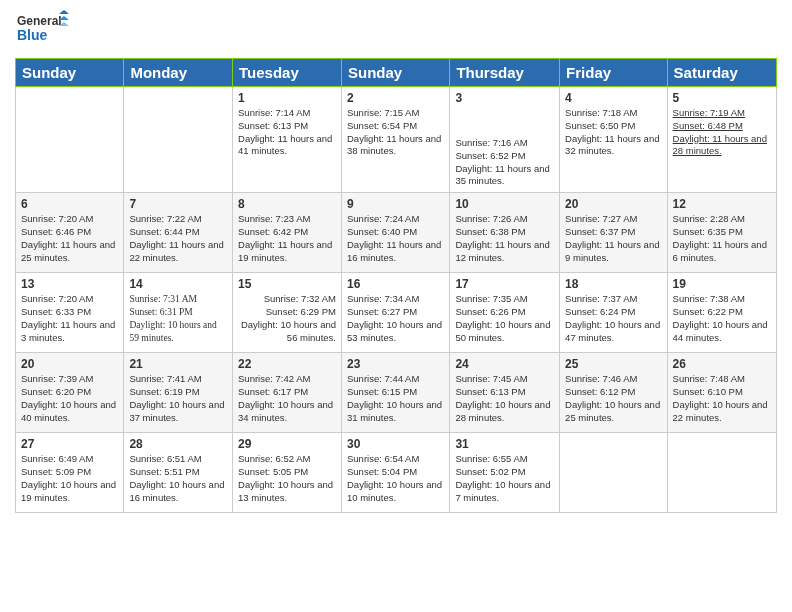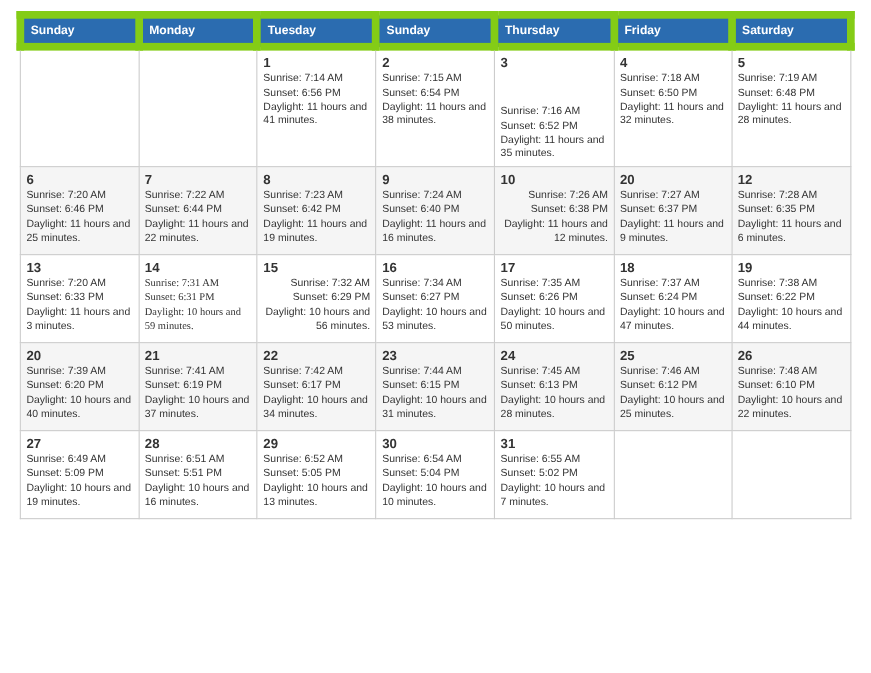--- a/index.html
+++ b/index.html
@@ -43,23 +43,23 @@
     .calendar-table {
       width: 100%;
       border-collapse: collapse;
       font-size: 10px;
     }
     .calendar-table th {
       background-color: #2b6cb0;
       color: #fff;
       text-align: left;
       padding: 5px 6px;
-      font-size: 11px;
+      font-size: 15px;
       font-weight: bold;
-      border: 7px solid #84cc16;
+      border: 1px solid #84cc16;
     }
     .calendar-table td {
       border: 1px solid #ccc;
       vertical-align: top;
       padding: 4px 5px;
       width: 113px;
       min-height: 70px;
       height: 80px;
       background: #fff;
     }
@@ -79,41 +79,57 @@
       line-height: 1.35;
     }
     .empty-cell {
       background: #fff !important;
     }
   </style>
 </head>
 <body>
 
 <div class="page">
+  <div class="header">
+    <div class="logo">
+    <svg width="55" height="40" viewBox="0 0 55 40">
+      <rect x="0" y="0" width="55" height="40" fill="white"></rect>
+      <text x="2" y="15" font-size="12" font-weight="bold" font-family="Arial" fill="#333">General</text>
+      <text x="2" y="30" font-size="14" font-weight="bold" font-family="Arial" fill="#1a6fbb">Blue</text>
+      <polygon points="44,4 54,4 49,0" fill="#1a6fbb"></polygon>
+      <polygon points="44,10 54,10 49,6" fill="#2b8ee0"></polygon>
+      <polygon points="44,16 54,16 49,12" fill="#7bbfff"></polygon>
+    </svg>
+  </div>
+    <div class="title-section">
+      <div class="month-title"></div>
+      <div class="location-title"></div>
+    </div>
+  </div>
 
   <table class="calendar-table">
     <thead>
       <tr id="dow-header">
           <th>Sunday</th>
           <th>Monday</th>
           <th>Tuesday</th>
           <th>Sunday</th>
           <th>Thursday</th>
           <th>Friday</th>
           <th>Saturday</th>
         </tr>
     </thead>
     <tbody id="calendar-body">
         <tr>
           <td class="empty-cell"></td>
           <td class="empty-cell"></td>
           <td>
             <span class="day-number">1</span>
             <div class="day-info" style="white-space: pre-line;">Sunrise: 7:14 AM
-Sunset: 6:56 PM
+Sunset: 6:13 PM
 Daylight: 11 hours and 41 minutes.</div>
           </td>
           <td>
             <span class="day-number">2</span>
             <div class="day-info" style="white-space: pre-line;">Sunrise: 7:15 AM
 Sunset: 6:54 PM
 Daylight: 11 hours and 38 minutes.</div>
           </td>
           <td>
             <span class="day-number">3</span>
@@ -122,21 +138,21 @@
 Daylight: 11 hours and 35 minutes.</div>
           </td>
           <td>
             <span class="day-number">4</span>
             <div class="day-info" style="white-space: pre-line;">Sunrise: 7:18 AM
 Sunset: 6:50 PM
 Daylight: 11 hours and 32 minutes.</div>
           </td>
           <td>
             <span class="day-number">5</span>
-            <div class="day-info" style="white-space: pre-line;">Sunrise: 7:19 AM
+            <div class="day-info" style="white-space: pre-line; text-decoration: underline;">Sunrise: 7:19 AM
 Sunset: 6:48 PM
 Daylight: 11 hours and 28 minutes.</div>
           </td>
         </tr>
         <tr>
           <td>
             <span class="day-number">6</span>
             <div class="day-info" style="white-space: pre-line;">Sunrise: 7:20 AM
 Sunset: 6:46 PM
 Daylight: 11 hours and 25 minutes.</div>
@@ -154,33 +170,33 @@
 Daylight: 11 hours and 19 minutes.</div>
           </td>
           <td>
             <span class="day-number">9</span>
             <div class="day-info" style="white-space: pre-line;">Sunrise: 7:24 AM
 Sunset: 6:40 PM
 Daylight: 11 hours and 16 minutes.</div>
           </td>
           <td>
             <span class="day-number">10</span>
-            <div class="day-info" style="white-space: pre-line; text-align: right;">Sunrise: 7:26 AM
+            <div class="day-info" style="white-space: pre-line;">Sunrise: 7:26 AM
 Sunset: 6:38 PM
 Daylight: 11 hours and 12 minutes.</div>
           </td>
           <td>
             <span class="day-number">20</span>
             <div class="day-info" style="white-space: pre-line;">Sunrise: 7:27 AM
 Sunset: 6:37 PM
 Daylight: 11 hours and 9 minutes.</div>
           </td>
           <td>
             <span class="day-number">12</span>
-            <div class="day-info" style="white-space: pre-line;">Sunrise: 7:28 AM
+            <div class="day-info" style="white-space: pre-line;">Sunrise: 2:28 AM
 Sunset: 6:35 PM
 Daylight: 11 hours and 6 minutes.</div>
           </td>
         </tr>
         <tr>
           <td>
             <span class="day-number">13</span>
             <div class="day-info" style="white-space: pre-line;">Sunrise: 7:20 AM
 Sunset: 6:33 PM
 Daylight: 11 hours and 3 minutes.</div>

